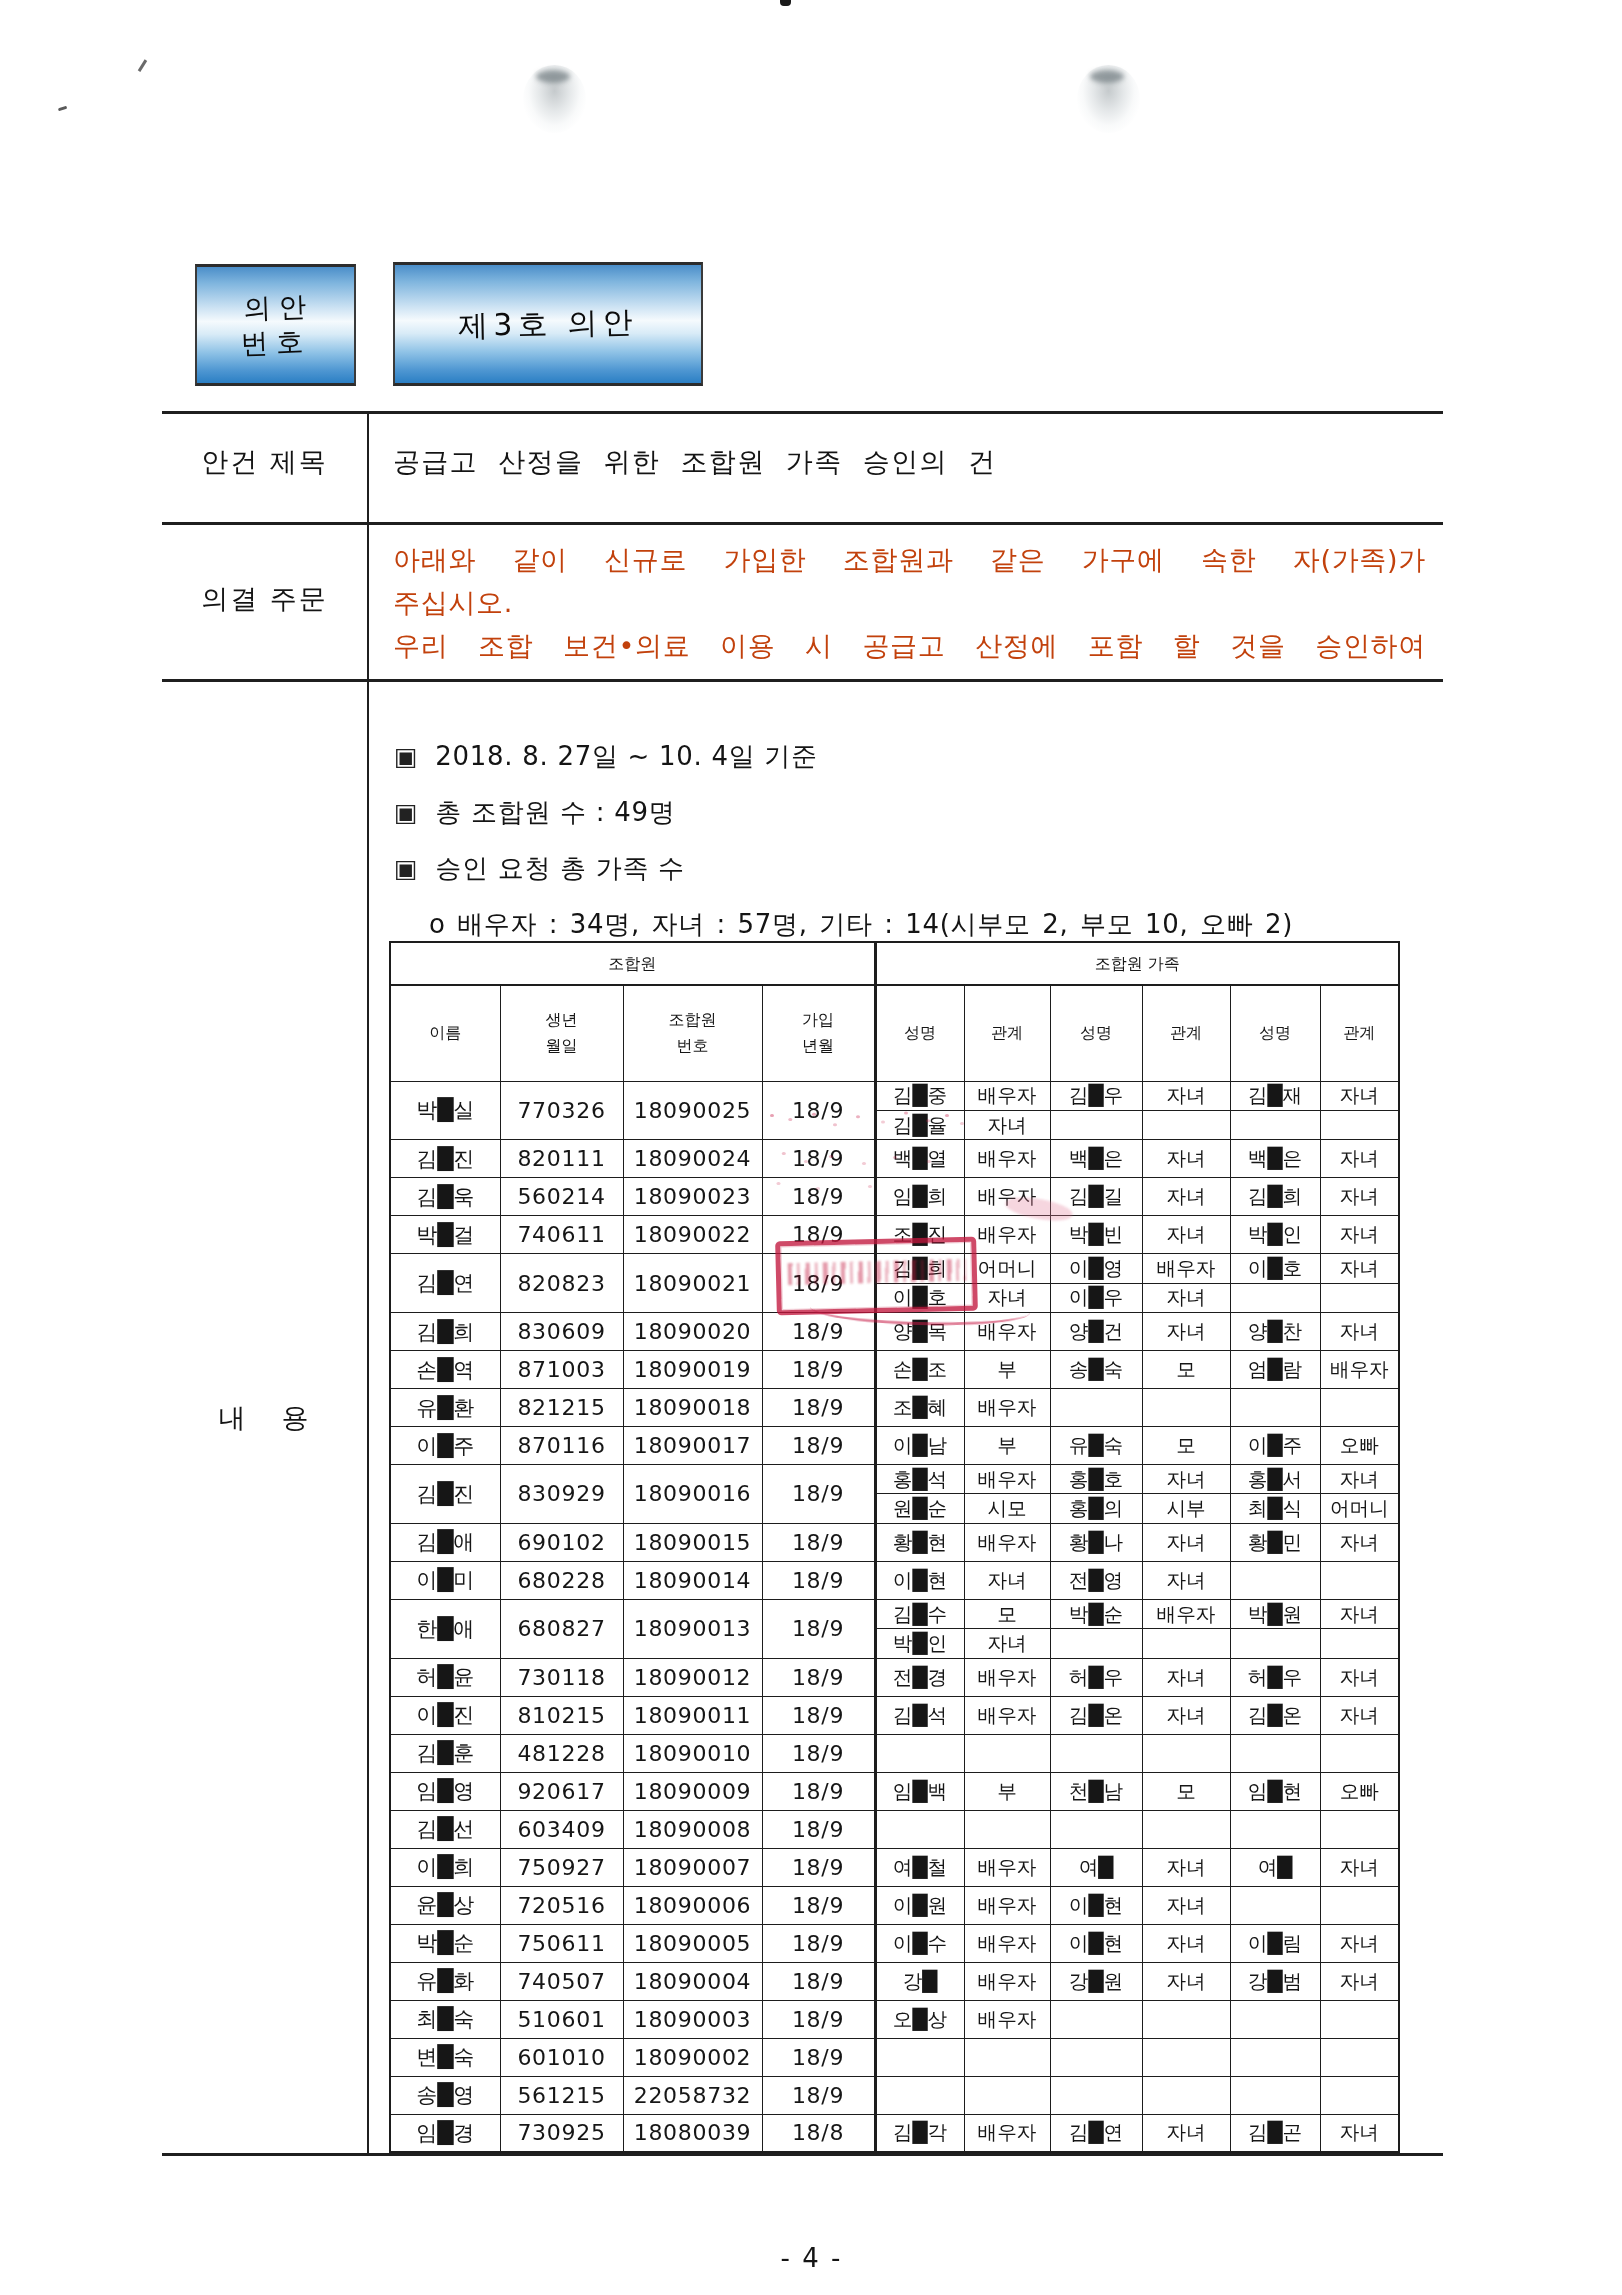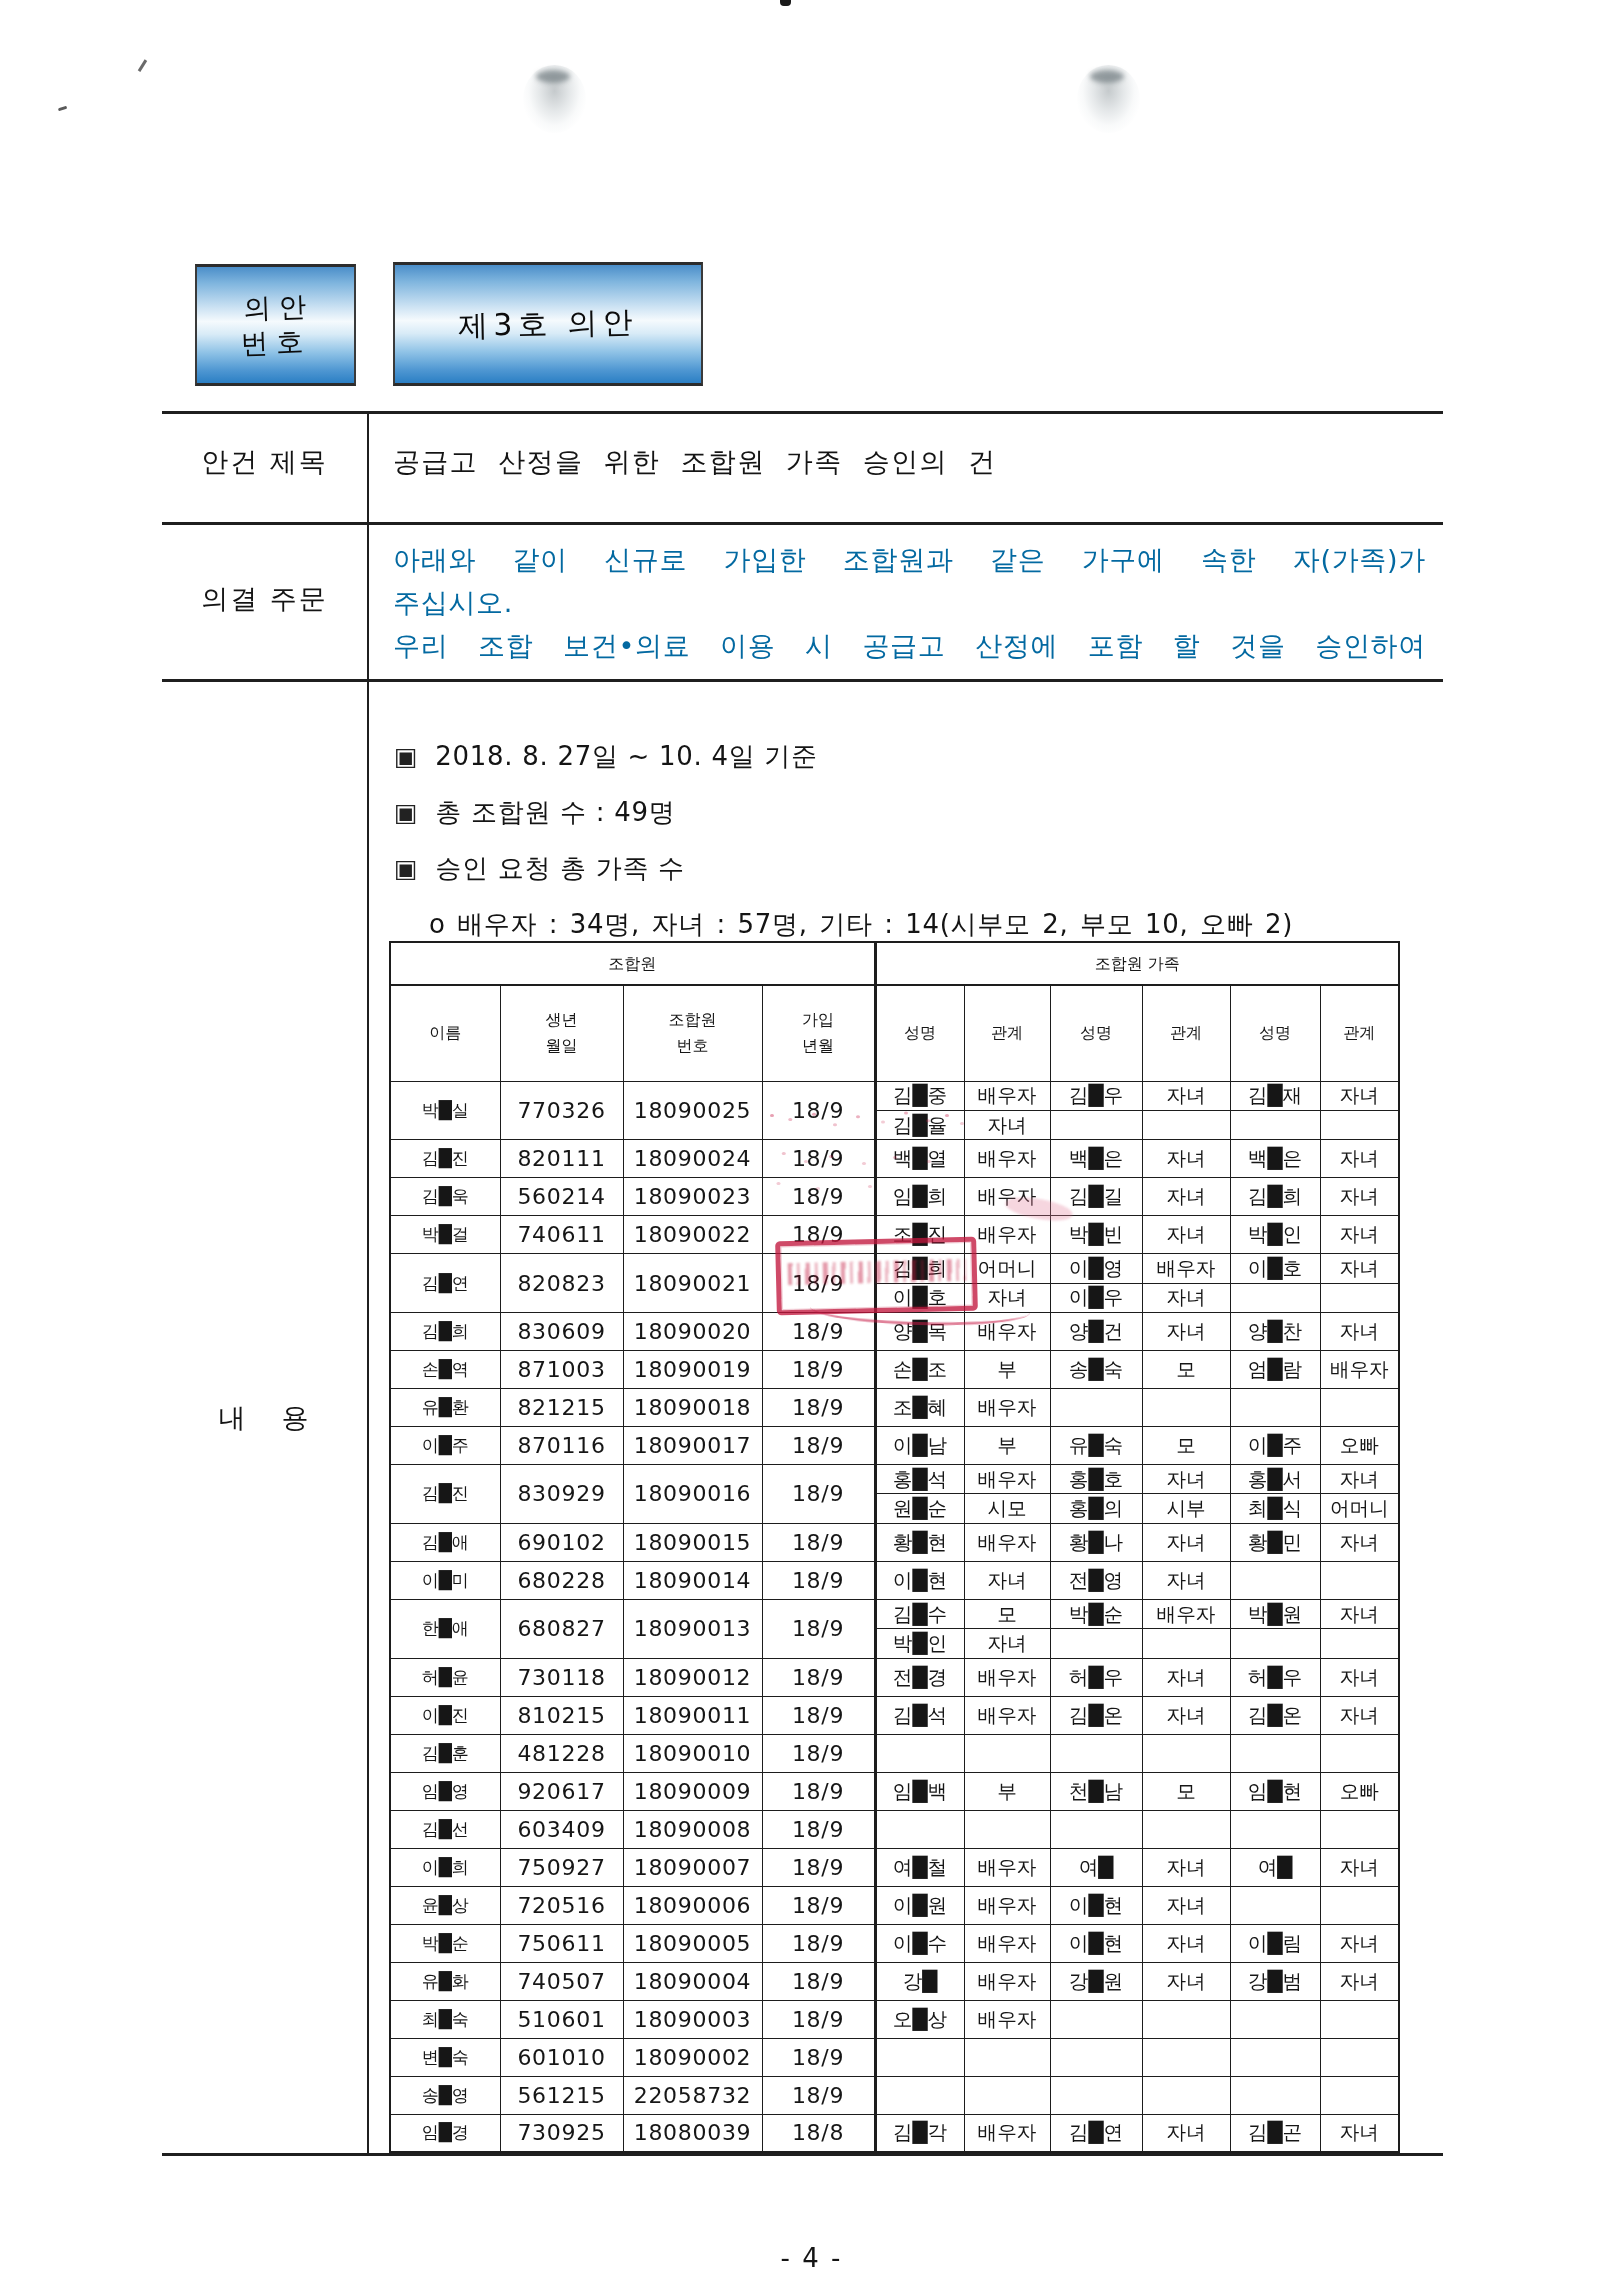--- a/index.html
+++ b/index.html
@@ -26,41 +26,41 @@
   #agenda-title-box{left:393px;top:262px;width:306px;height:118px;}
   #agenda-title-box .txt{font-size:30px;letter-spacing:5.2px;transform:rotate(-1.2deg);}
   
   .rule{position:absolute;left:162px;width:1281px;background:#1f1f1f;}
   .vdiv{position:absolute;left:367px;top:411px;width:2px;height:1745px;background:#1f1f1f;}
   .row-label{position:absolute;left:162px;width:205px;text-align:center;
     font-size:27px;letter-spacing:2px;color:#141414;}
   .agenda-title-text{position:absolute;left:393px;top:444px;font-size:27px;
     letter-spacing:1.3px;word-spacing:10.5px;color:#141414;}
   .resolution{position:absolute;left:393px;top:538px;width:1033px;font-size:27px;
-    line-height:43px;letter-spacing:0.7px;word-spacing:6.5px;color:#0369a1;}
+    line-height:43px;letter-spacing:0.7px;word-spacing:6.5px;color:#c2410c;}
   .res-line{text-align:justify;text-align-last:justify;}
   .res-last{text-align-last:left;}
   
   .bullets{position:absolute;left:394px;top:728px;font-size:26px;color:#141414;letter-spacing:0.7px;}
   .bullet-row{height:56px;display:flex;align-items:center;}
   .bullet-icon{font-size:25px;margin-right:17px;color:#222;}
   .sub-bullet{height:56px;display:flex;align-items:center;padding-left:35px;word-spacing:2.6px;}
   
   .member-table-wrap{position:absolute;left:389px;top:941px;}
   table.member{border-collapse:collapse;table-layout:fixed;width:1008px;
     border:2.6px solid #1d1d1d;font-size:20px;color:#161616;}
   table.member th,table.member td{border:1.3px solid #1d1d1d;text-align:center;
     vertical-align:middle;padding:0;overflow:hidden;}
   table.member th{font-weight:normal;font-size:16px;white-space:pre-line;line-height:26px;}
   tr.group-row{height:43px;}
   tr.colhead-row{height:96px;}
   .thick-r{border-right:3.3px solid #1d1d1d !important;}
   .thick-b{border-bottom:2.6px solid #1d1d1d !important;}
   td.c-num{font-size:22px;letter-spacing:0.7px;}
-  td.c-name{font-size:17px;}
+  td.c-name{font-size:21px;}
   td.c-fname,td.c-rel{font-size:19.6px;}
   
   .stamp-speckles{position:absolute;left:766px;top:1107px;width:216px;height:85px;opacity:.75;}
   .stamp-speckles .dot{position:absolute;left:3.9px;top:6.5px;width:3.9px;height:3.3px;border-radius:50%;
     background:rgba(198,26,70,.55);
     box-shadow:18.3px 3.9px rgba(198,26,70,.40),42px -1.3px rgba(198,26,70,.50),63px 9.2px rgba(198,26,70,.35),
       86px 1.3px rgba(198,26,70,.45),111px 6.5px rgba(198,26,70,.30),134px -2.6px rgba(198,26,70,.45),
       156px 5.2px rgba(198,26,70,.35),175px 0px rgba(198,26,70,.50),190px 7.9px rgba(198,26,70,.30),
       11.8px 38px rgba(198,26,70,.35),34px 46px rgba(198,26,70,.30),59px 41px rgba(198,26,70,.40),
       92px 48px rgba(198,26,70,.30),123px 42px rgba(198,26,70,.35),157px 46px rgba(198,26,70,.30),

